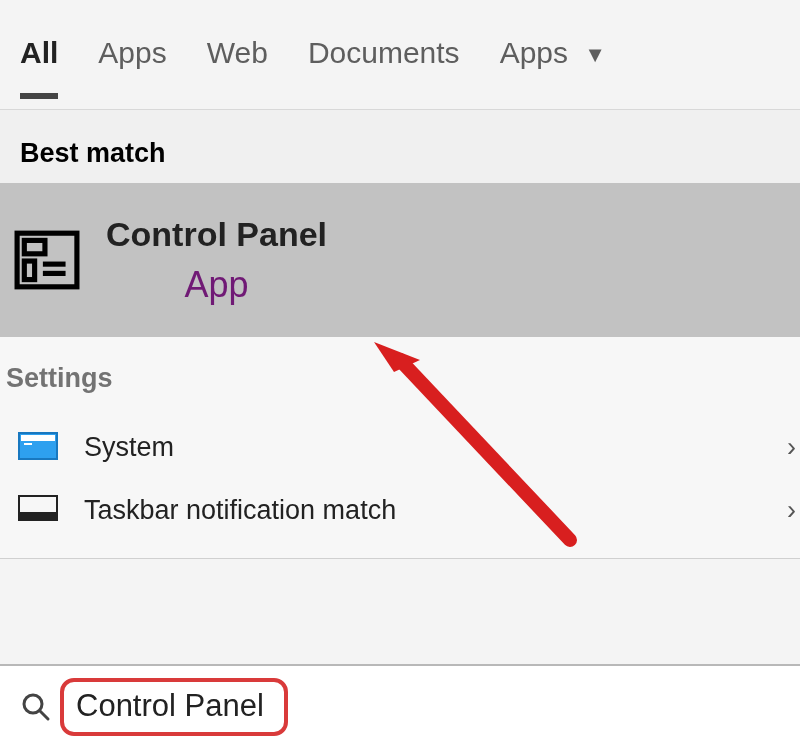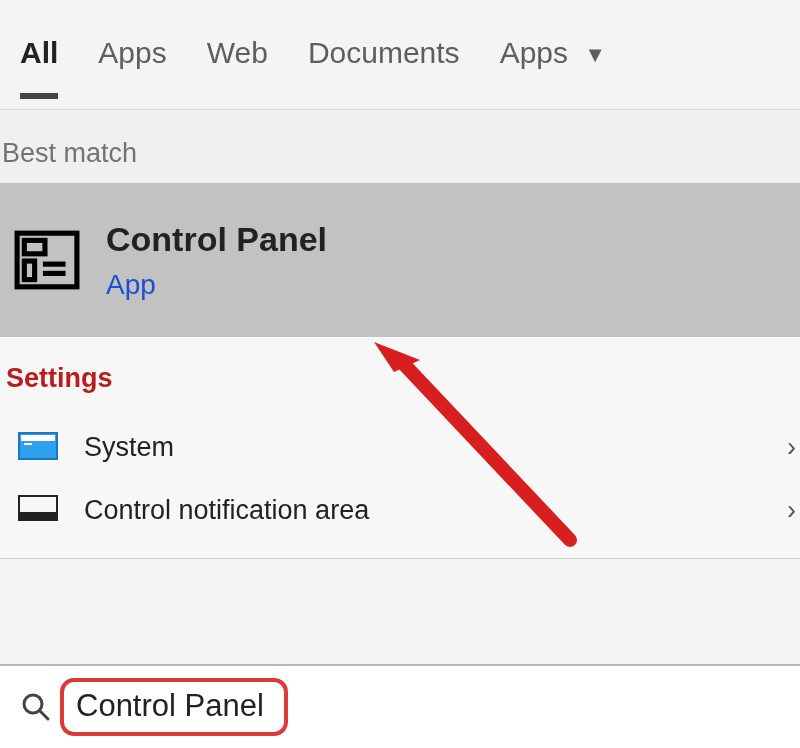--- a/index.html
+++ b/index.html
@@ -41,23 +41,23 @@
       background: #444;
     }
     .more-chevron {
       display: inline-block;
       margin-left: 8px;
       font-size: 22px;
       vertical-align: middle;
     }
     .section-header {
       font-size: 27px;
-      font-weight: 400;
-      color: #737373;
-      padding: 28px 0 14px 2px;
+      font-weight: 700;
+      color: #000000;
+      padding: 28px 0 14px 20px;
       background: #f0f0f0;
     }
     .best-match-item {
       height: 154px;
       background: #c2c2c2;
       display: flex;
       align-items: center;
       padding-left: 14px;
       gap: 26px;
       cursor: pointer;
@@ -67,30 +67,31 @@
       height: 66px;
       flex-shrink: 0;
     }
     .cp-text .title {
       font-size: 34px;
       font-weight: 600;
       color: #222;
       margin-bottom: 10px;
     }
     .cp-text .subtitle {
-      font-size: 28px;
-      color: #1d4ed8;
+      font-size: 36px;
+      color: #701a75;
+      text-align: center;
     }
     .settings-block {
       background: #f7f7f7;
     }
     .settings-header {
       font-size: 27px;
       font-weight: 600;
-      color: #b91c1c;
+      color: #737373;
       padding: 26px 0 22px 6px;
     }
     .settings-item {
       display: flex;
       align-items: flex-start;
       gap: 26px;
       padding: 16px 0 16px 18px;
       font-size: 27px;
       color: #222;
       cursor: pointer;
@@ -191,21 +192,21 @@
     </svg>
     <span>System</span>
     <span class="chev">›</span>
   </div>
 
   <div class="settings-item">
     <svg class="task-icon" viewBox="0 0 40 26">
       <rect x="1" y="1" width="38" height="24" fill="none" stroke="#222" stroke-width="2"></rect>
       <rect x="1" y="17" width="38" height="8" fill="#222"></rect>
     </svg>
-    <span>Control notification area</span>
+    <span>Taskbar notification match</span>
     <span class="chev">›</span>
   </div>
 
   <div class="divider"></div>
 </div>
 
 <svg class="arrow-svg" width="260" height="230" viewBox="0 0 260 230">
   <polygon points="24,12 70,30 44,42" fill="#d81f1f"></polygon>
   <line x1="50" y1="30" x2="220" y2="210" stroke="#d81f1f" stroke-width="14" stroke-linecap="round"></line>
 </svg>

